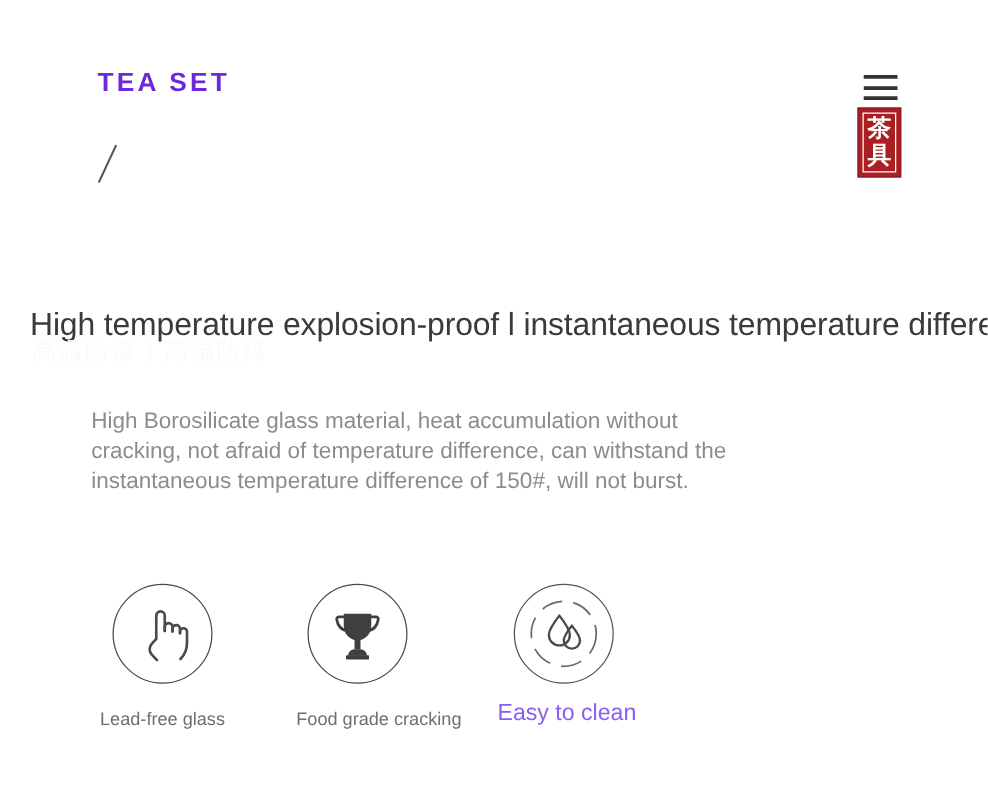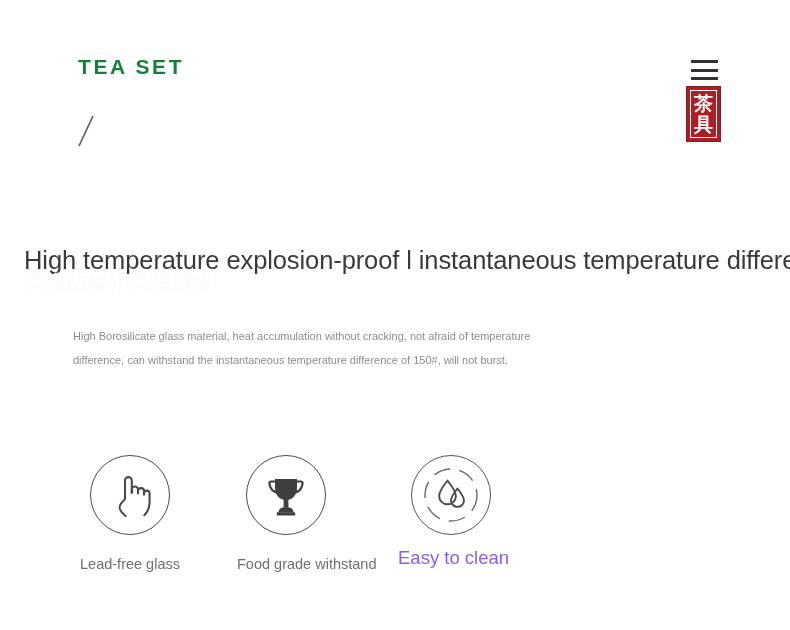--- a/index.html
+++ b/index.html
@@ -23,21 +23,21 @@
   }
 
   
   .brand {
     position: absolute;
     left: 78px;
     top: 56px;
     font-size: 21px;
     font-weight: bold;
     letter-spacing: 2.6px;
-    color: #15803d;
+    color: #6d28d9;
     line-height: 1;
     white-space: nowrap;
   }
 
   .brand-slash {
     position: absolute;
     left: 74px;
     top: 112px;
     width: 26px;
     height: 42px;
@@ -120,36 +120,36 @@
     white-space: nowrap;
     user-select: none;
   }
 
   
   .body-copy {
     position: absolute;
     left: 73px;
     top: 324px;
     width: 510px;
-    font-size: 11px;
+    font-size: 18px;
     line-height: 24.2px;
     color: #8c8c8c;
   }
 
   
   .features {
     position: absolute;
     left: 0;
     top: 455px;
     width: 790px;
     height: 140px;
   }
   .feature {
     position: absolute;
-    top: 0;
+    top: 12px;
     text-align: center;
   }
   .feature-0 { left: 76px;  width: 108px; }
   .feature-1 { left: 237px; width: 97px; }
   .feature-2 { left: 398px; width: 105px; }
 
   .feature-circle {
     width: 80px;
     height: 80px;
     margin: 0 auto;
@@ -237,21 +237,21 @@
             <path d="M13.2 9.5 h-4.0 c-1.2 0 -2.0 0.9 -1.8 2.1
                      c0.8 5.3 4.2 8.6 9.0 9.4" stroke="#3f3f3f" stroke-width="2.2" fill="none" stroke-linecap="round"></path>
             <path d="M34.8 9.5 h4.0 c1.2 0 2.0 0.9 1.8 2.1
                      c-0.8 5.3 -4.2 8.6 -9.0 9.4" stroke="#3f3f3f" stroke-width="2.2" fill="none" stroke-linecap="round"></path>
             <rect x="21.6" y="27" width="4.8" height="8.5" fill="#3f3f3f"></rect>
             <path d="M16.5 40.5 c0 -2.9 2.4 -5.2 5.3 -5.2 h4.4 c2.9 0 5.3 2.3 5.3 5.2 Z" fill="#3f3f3f"></path>
             <rect x="14.8" y="40.2" width="18.4" height="3.4" rx="0.6" fill="#3f3f3f"></rect>
           </svg>
         </span>
       </div>
-      <div class="feature-label">Food grade withstand</div>
+      <div class="feature-label">Food grade cracking</div>
     </div>
 
     <div class="feature feature-2">
       <div class="feature-circle">
         <span>
           <svg width="62" height="62" viewBox="0 0 62 62" fill="none">
             <circle cx="31" cy="31" r="26" stroke="#6a6a6a" stroke-width="1.4" fill="none" stroke-dasharray="17 9"></circle>
             <path d="M27.5 16.5
                      c5.2 6.6 8.4 11.4 8.4 15.4
                      a8.4 8.4 0 0 1 -16.8 0

